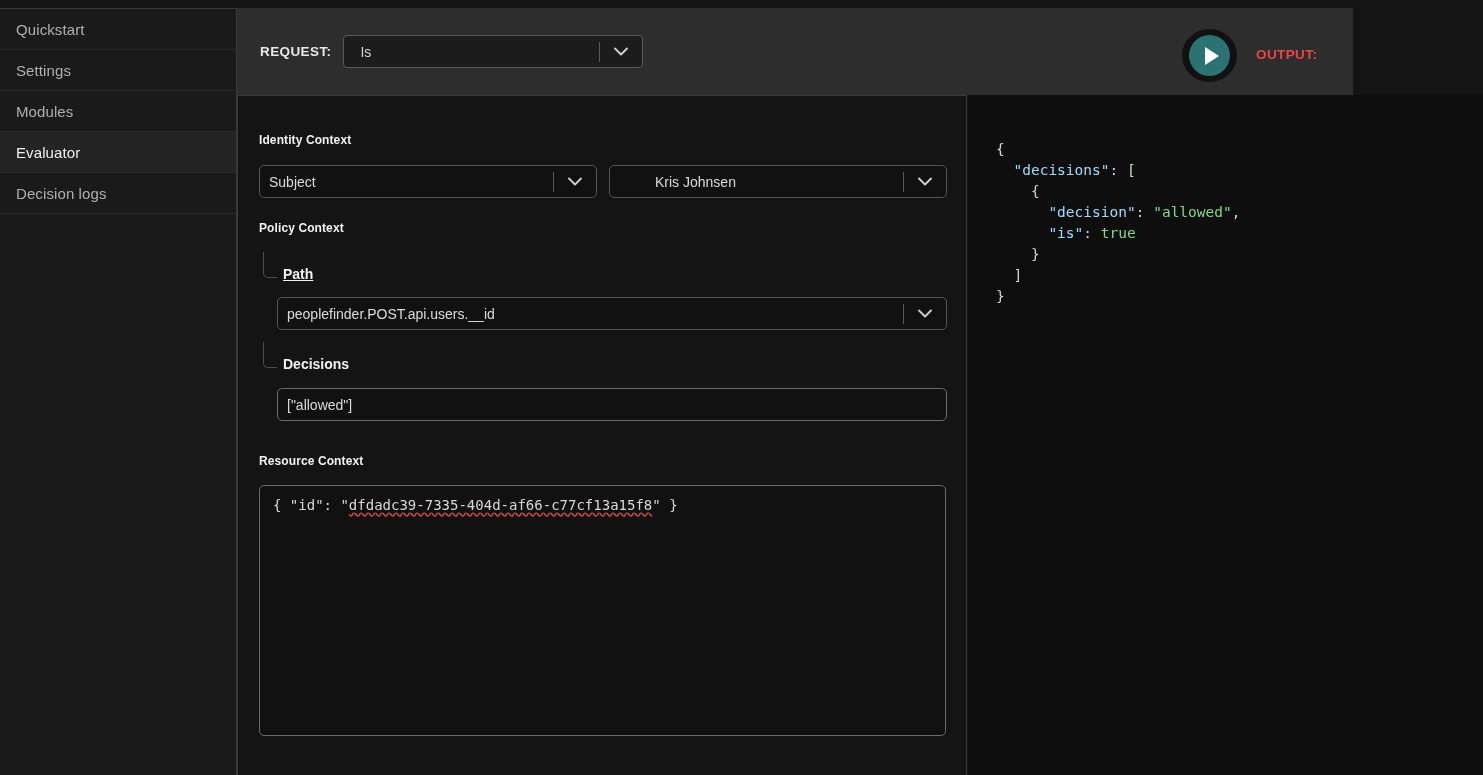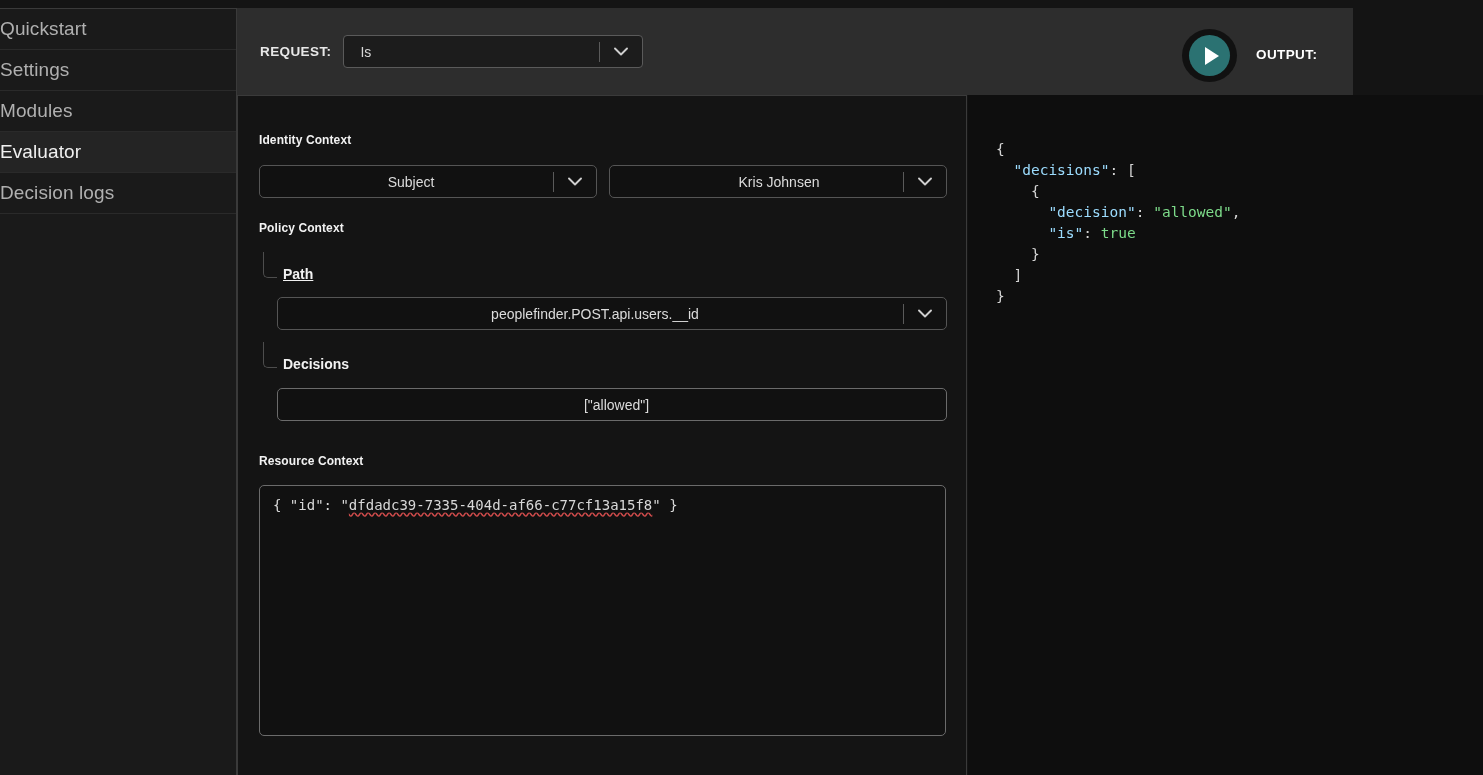--- a/index.html
+++ b/index.html
@@ -22,21 +22,22 @@
   .sidebar {
     position: absolute; left: 0; top: 8px; width: 237px; height: 767px;
     background: #1a1a1a;
     border-right: 1px solid #3a3a3a;
     border-top: 1px solid #3a3a3a;
   }
   .nav-item {
     position: relative;
     height: 41px;
     display: flex; align-items: center;
-    font-size: 19px;
+    padding-left: 16px;
+    font-size: 15px;
     color: #b0b0b0;
     border-bottom: 1px solid #2a2a2a;
     cursor: pointer;
     user-select: none;
     letter-spacing: 0.1px;
   }
   .nav-item.active {
     background: #242424;
     color: #f0f0f0;
   }
@@ -96,21 +97,21 @@
   .run-btn .tri {
     width: 0; height: 0;
     border-left: 14px solid #ffffff;
     border-top: 9px solid transparent;
     border-bottom: 9px solid transparent;
     margin-left: 5px;
   }
   .out-label {
     position: absolute; left: 1019px; top: 39px;
     font-size: 13.5px; font-weight: bold;
-    color: #ffffff; letter-spacing: 0.4px;
+    color: #ef4444; letter-spacing: 0.4px;
   }
 
   
   .form-panel {
     position: absolute; left: 237px; top: 95px; width: 730px; height: 680px;
     background: #141414;
     border-left: 1px solid #3a3a3a;
     border-top: 1px solid #3a3a3a;
     border-right: 1px solid #3a3a3a;
     overflow: hidden;
@@ -127,21 +128,20 @@
     font-weight: bold;
     color: #f2f2f2;
   }
 
   .fld {
     background: #111111;
     border: 1px solid #555555;
     border-radius: 5px;
     display: flex; align-items: center;
     height: 33px;
-    text-align: center;
   }
   .fld .value {
     flex: 1;
     padding-left: 9px;
     font-size: 14px;
     color: #dcdcdc;
     white-space: nowrap; overflow: hidden; text-overflow: ellipsis;
   }
   .fld.plain { cursor: text; }
 

